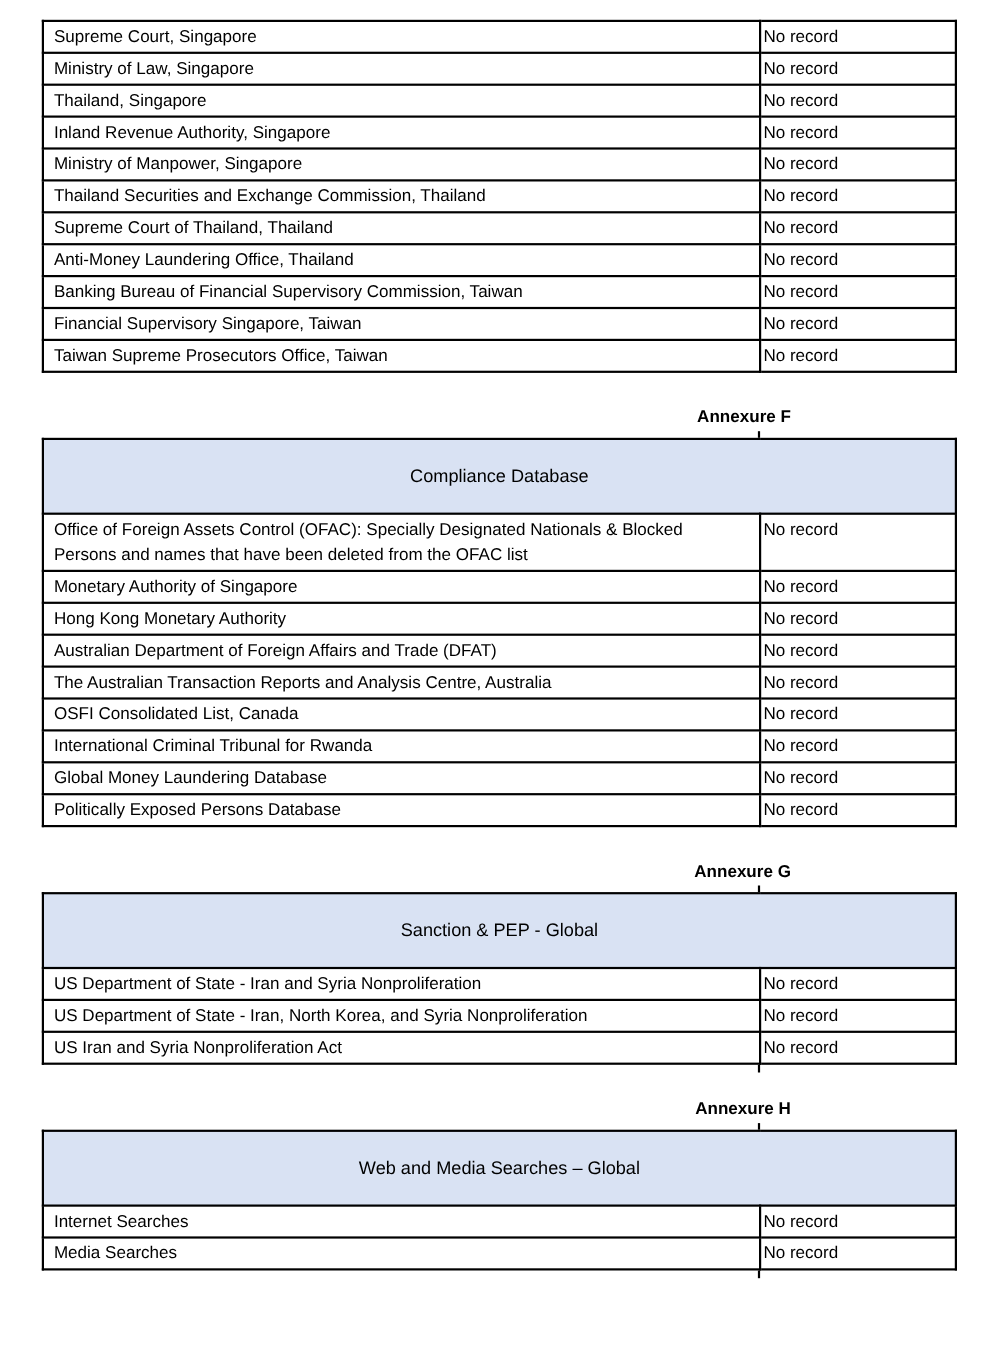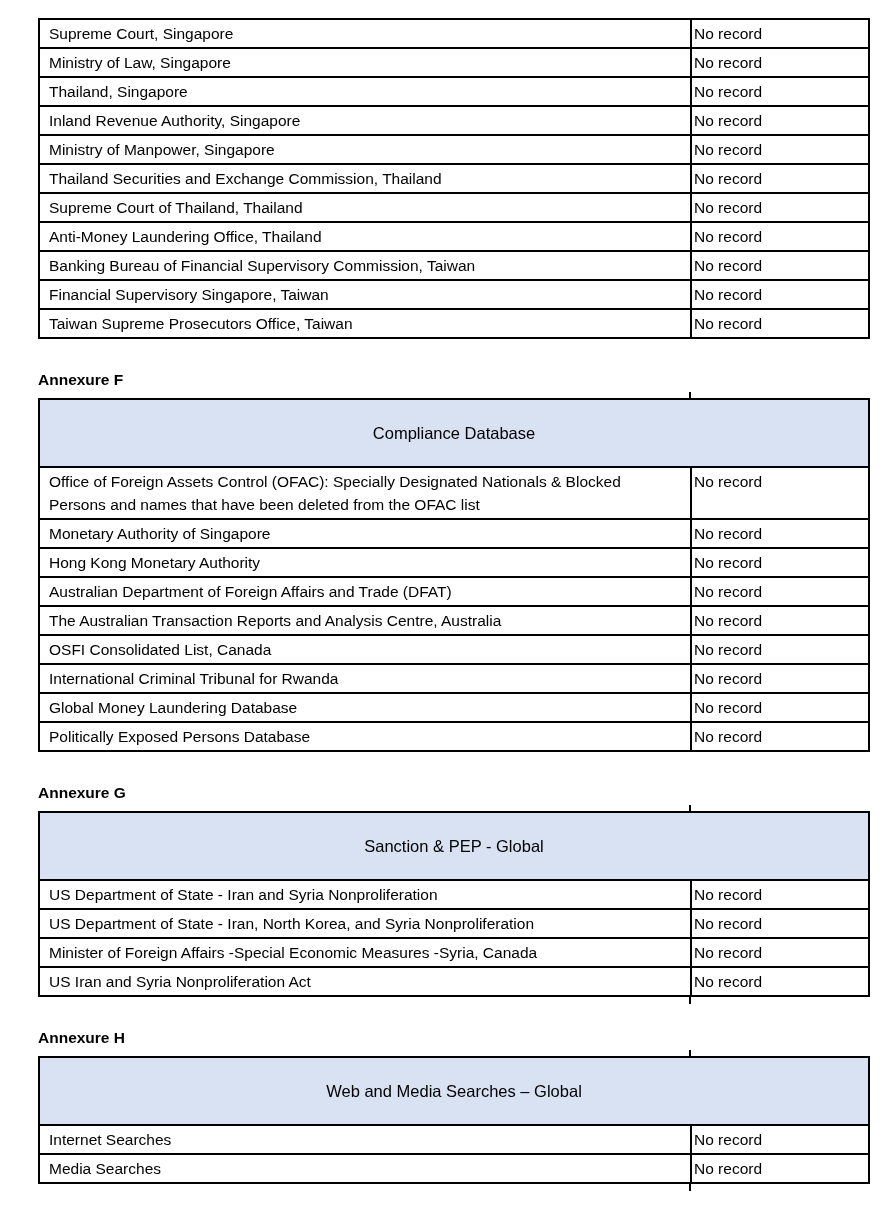--- a/index.html
+++ b/index.html
@@ -13,20 +13,21 @@
   body{
     width:894px;height:1230px;
     font-family:"Liberation Sans","DejaVu Sans",sans-serif;
     color:var(--text-c);
     overflow:hidden;
   }
   .page{width:783px;height:1230px;padding-top:18px;}
   .annexure{
     font-weight:bold;
     font-size:15.5px;
+    text-align:right;
     margin:31px 64px 9px 38px;
     line-height:19px;
   }
   .tblwrap{
     margin-left:38px;
     width:830px;
     position:relative;
   }
   table{
     width:830px;
@@ -245,26 +246,20 @@
               <td class="res">No record</td>
             </tr>
             <tr>
               <td class="src">
                 <div class="srcinner">US Department of State - Iran, North Korea, and Syria Nonproliferation</div>
               </td>
               <td class="res">No record</td>
             </tr>
             <tr>
               <td class="src">
-                <div class="srcinner">Minister of Foreign Affairs -Special Economic Measures -Syria, Canada</div>
-              </td>
-              <td class="res">No record</td>
-            </tr>
-            <tr>
-              <td class="src">
                 <div class="srcinner">US Iran and Syria Nonproliferation Act</div>
               </td>
               <td class="res">No record</td>
             </tr>
           </tbody>
       </table>
     </div>
   </section>
 
   <section>

